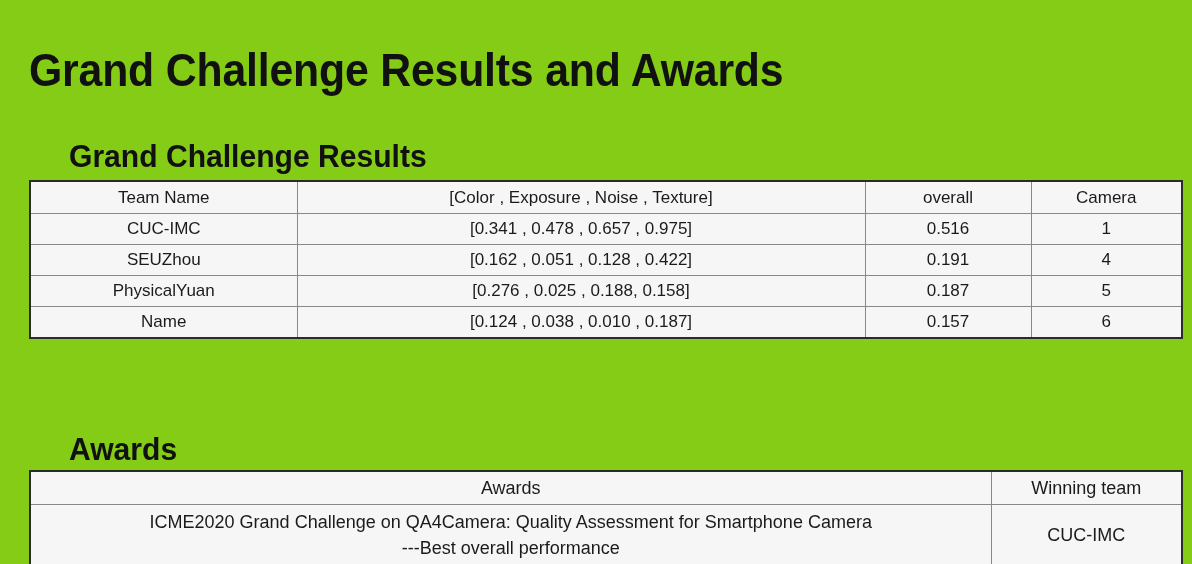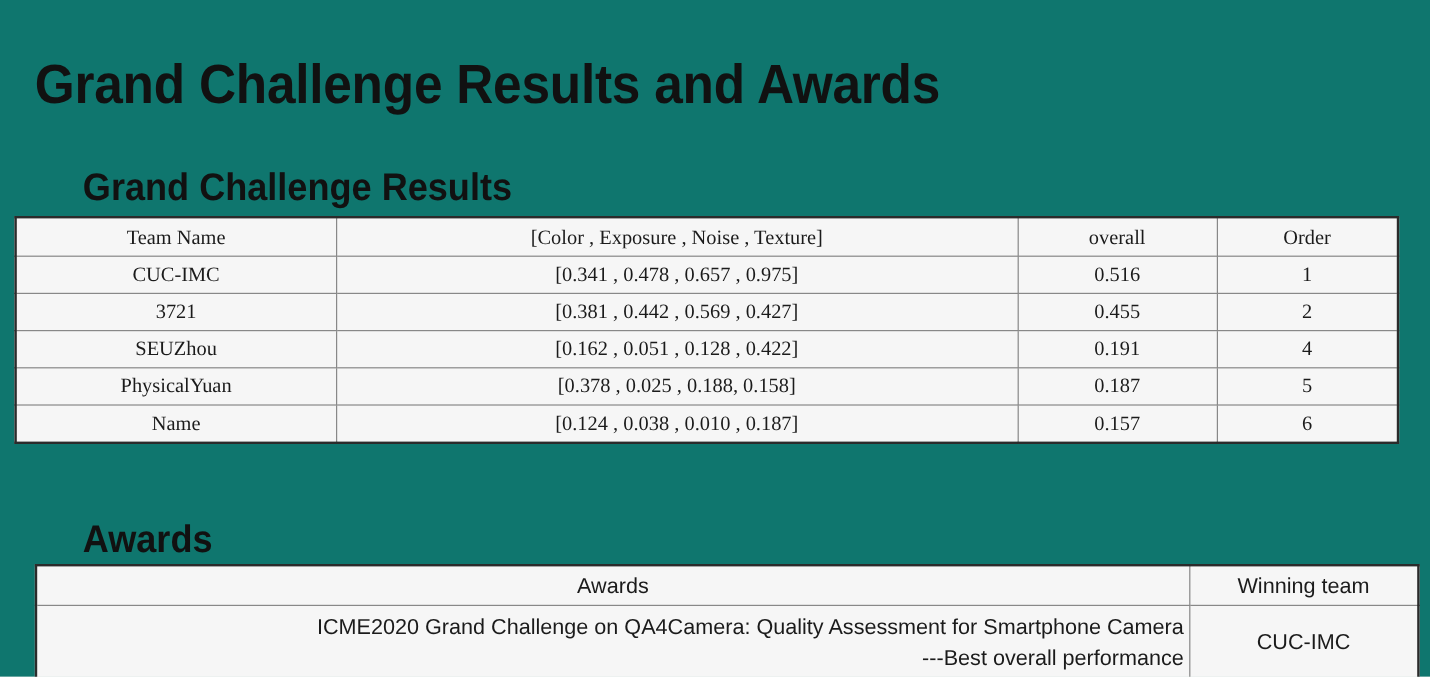--- a/index.html
+++ b/index.html
@@ -12,21 +12,21 @@
     height: 564px;
     overflow: hidden;
     font-family: "Liberation Sans", sans-serif;
     color: #1a1a1a;
     -webkit-font-smoothing: antialiased;
   }
   .page {
     position: relative;
     width: 1192px;
     height: 564px;
-    background: #0f766e;
+    background: #84cc16;
   }
 
   
   .h1-title {
     position: absolute;
     left: 29px;
     top: 11px;
     font-size: 46px;
     line-height: 56px;
     font-weight: bold;
@@ -64,28 +64,27 @@
     font-weight: normal;
     text-align: center;
     vertical-align: middle;
     color: #1b1b1b;
     background: #f6f6f6;
     padding: 0 4px;
   }
 
   
   #results-table {
-    left: 12px;
+    left: 29px;
     top: 180px;
     width: 1152px;
     border-top: 2px solid #2b2b2b;
     border-left: 2px solid #2b2b2b;
     border-right: 2px solid #2b2b2b;
     border-bottom: 2px solid #2b2b2b;
-    font-family: Liberation Serif, serif;
   }
   #results-table td {
     height: 30px;
     font-size: 17px;
     line-height: 20px;
   }
   #results-table tr:first-child td { height: 31px; }
   .col-team     { width: 267px; }
   .col-metrics  { width: 568px; }
   .col-overall  { width: 166px; }
@@ -101,21 +100,21 @@
     border-right: 2px solid #2b2b2b;
   }
   #awards-table td {
     font-size: 18px;
     line-height: 26px;
   }
   #awards-table .aw-head td { height: 32px; }
   #awards-table .aw-body td { height: 60px; }
   .col-award-desc { width: 961px; }
   .col-winner     { width: 191px; }
-  .award-line { display: block; text-align: right; }
+  .award-line { display: block; }
 </style>
 </head>
 <body>
 
 <div class="page">
 
   <h1 class="h1-title">Grand Challenge Results and Awards</h1>
 
   <h2 class="h2-title h2-results">Grand Challenge Results</h2>
 
@@ -124,43 +123,37 @@
       <col class="col-team">
         <col class="col-metrics">
         <col class="col-overall">
         <col class="col-order">
     </colgroup>
     <tbody>
       <tr>
         <td>Team Name</td>
         <td>[Color , Exposure , Noise , Texture]</td>
         <td>overall</td>
-        <td>Order</td>
+        <td>Camera</td>
       </tr>
       <tr>
         <td>CUC-IMC</td>
         <td>[0.341 , 0.478 , 0.657 , 0.975]</td>
         <td>0.516</td>
         <td>1</td>
-      </tr>
-      <tr>
-        <td>3721</td>
-        <td>[0.381 , 0.442 , 0.569 , 0.427]</td>
-        <td>0.455</td>
-        <td>2</td>
       </tr>
       <tr>
         <td>SEUZhou</td>
         <td>[0.162 , 0.051 , 0.128 , 0.422]</td>
         <td>0.191</td>
         <td>4</td>
       </tr>
       <tr>
         <td>PhysicalYuan</td>
-        <td>[0.378 , 0.025 , 0.188,  0.158]</td>
+        <td>[0.276 , 0.025 , 0.188,  0.158]</td>
         <td>0.187</td>
         <td>5</td>
       </tr>
       <tr>
         <td>Name</td>
         <td>[0.124 , 0.038 , 0.010 , 0.187]</td>
         <td>0.157</td>
         <td>6</td>
       </tr>
     </tbody>

